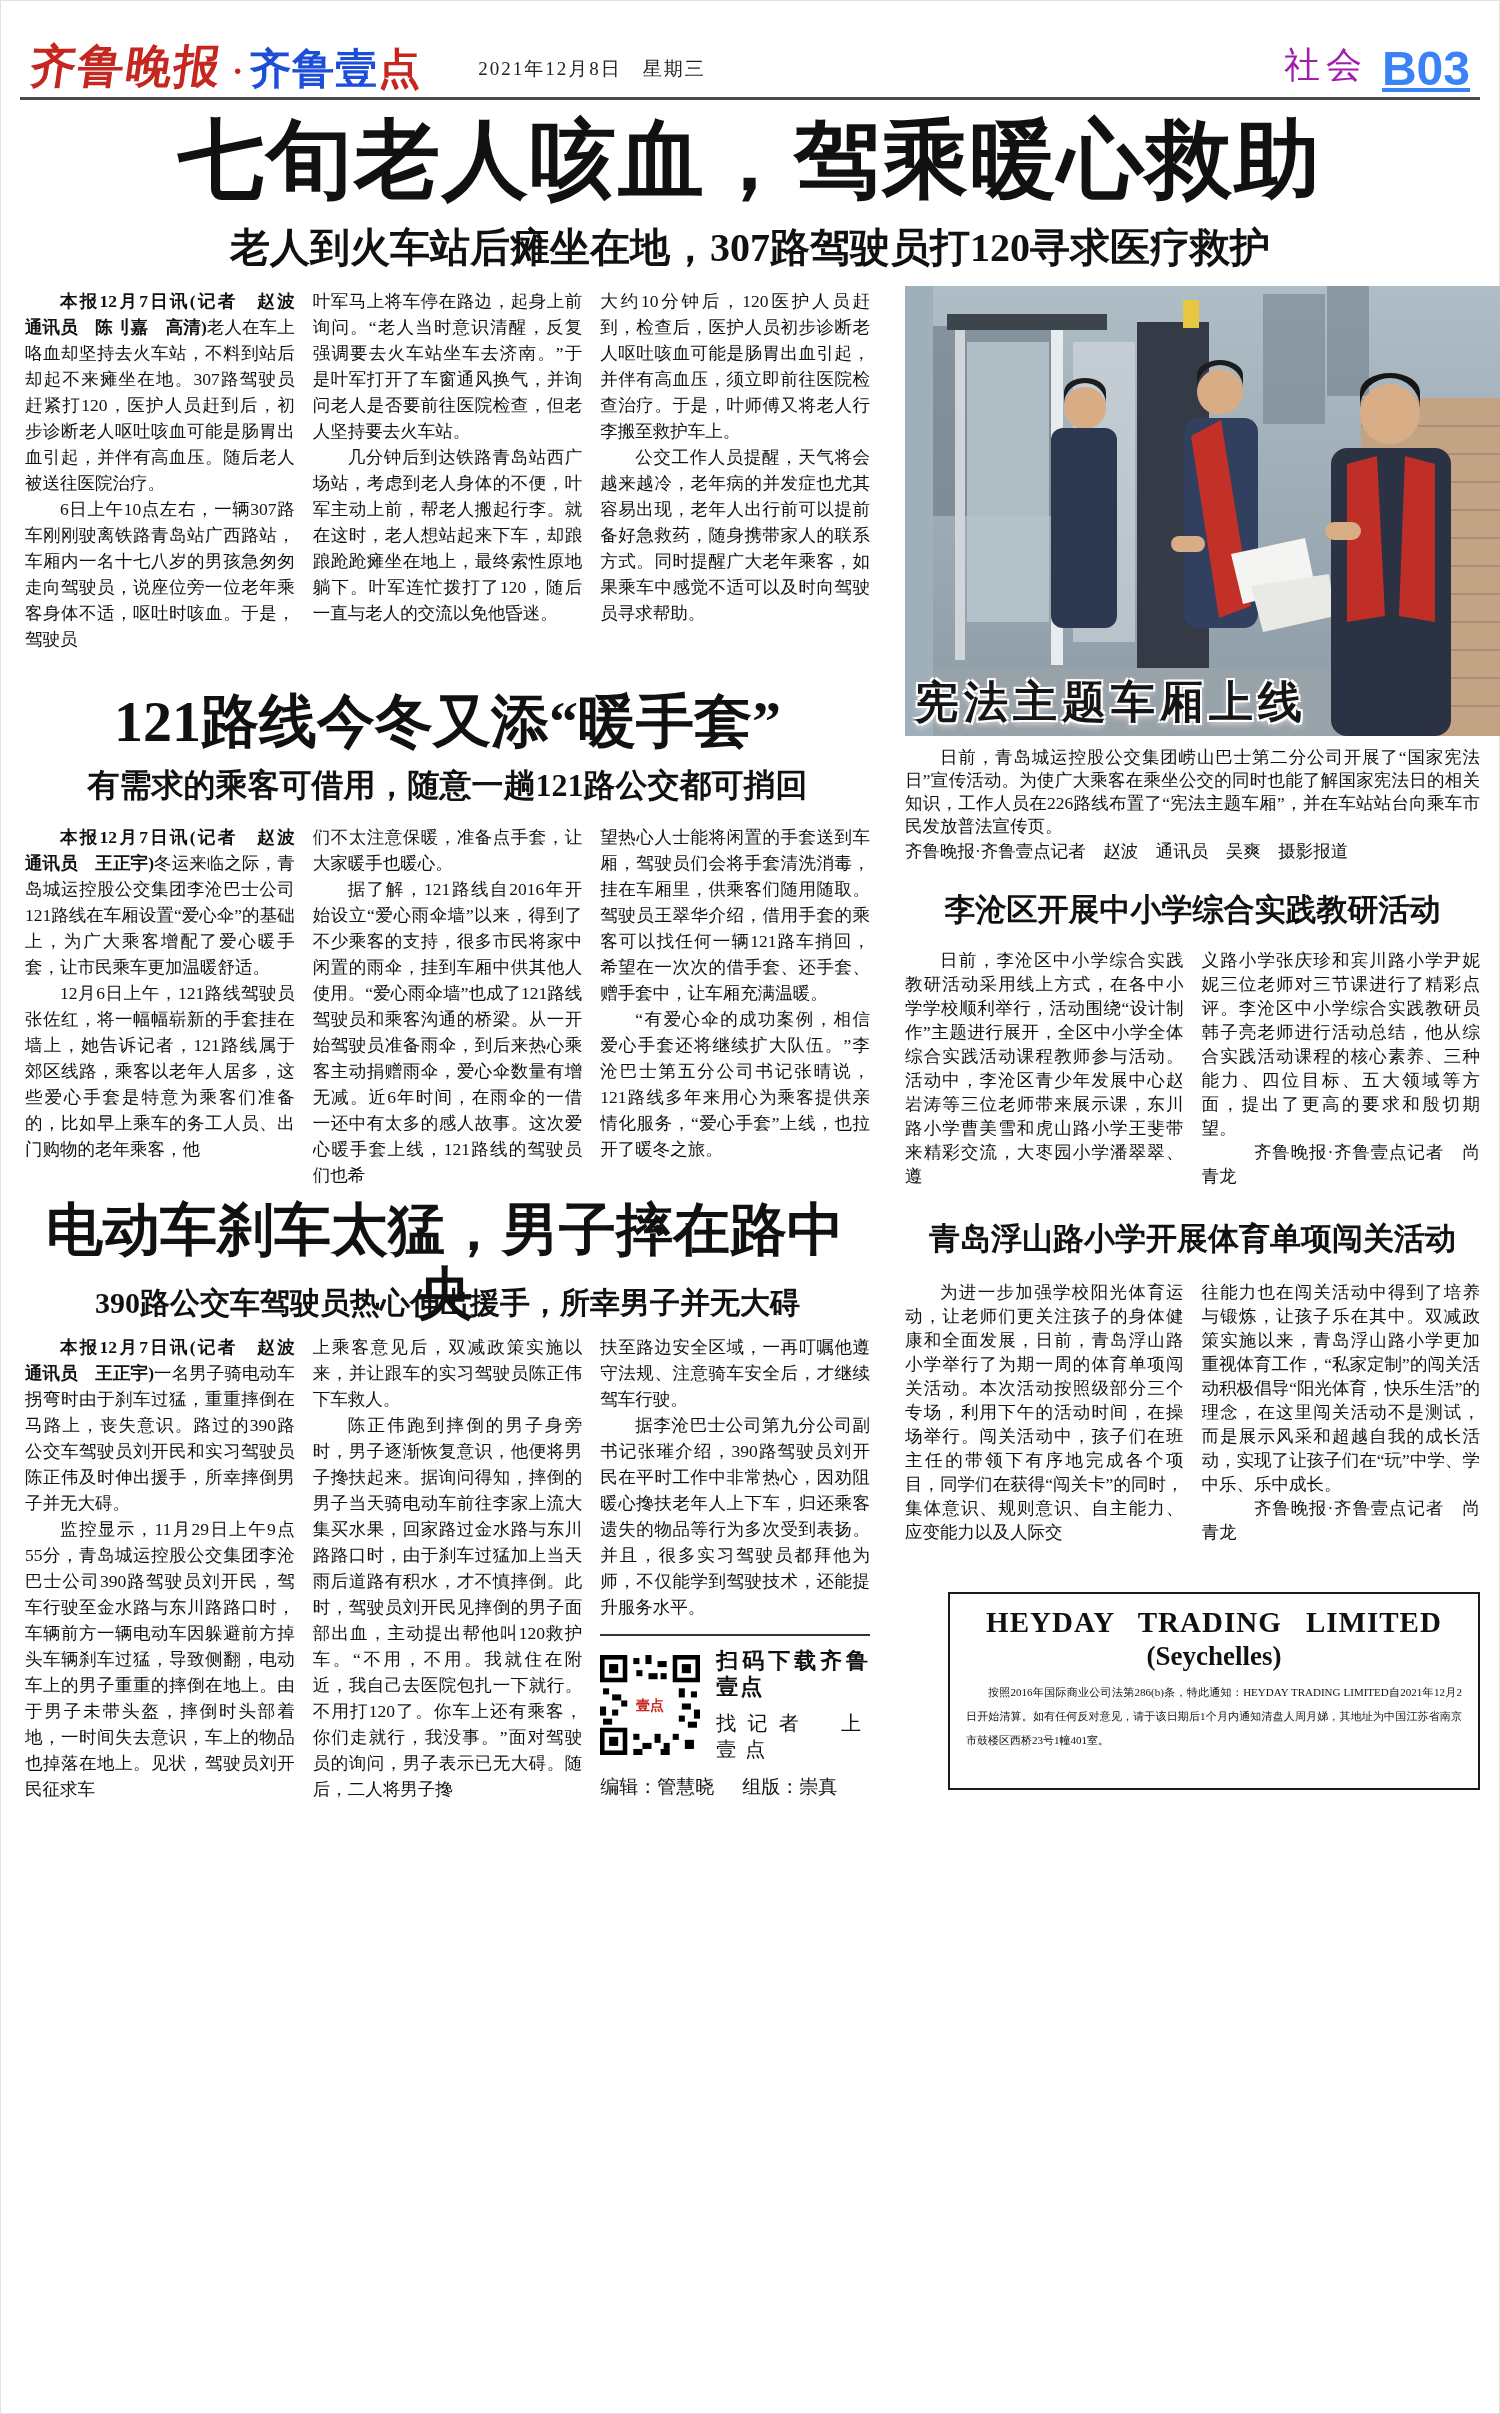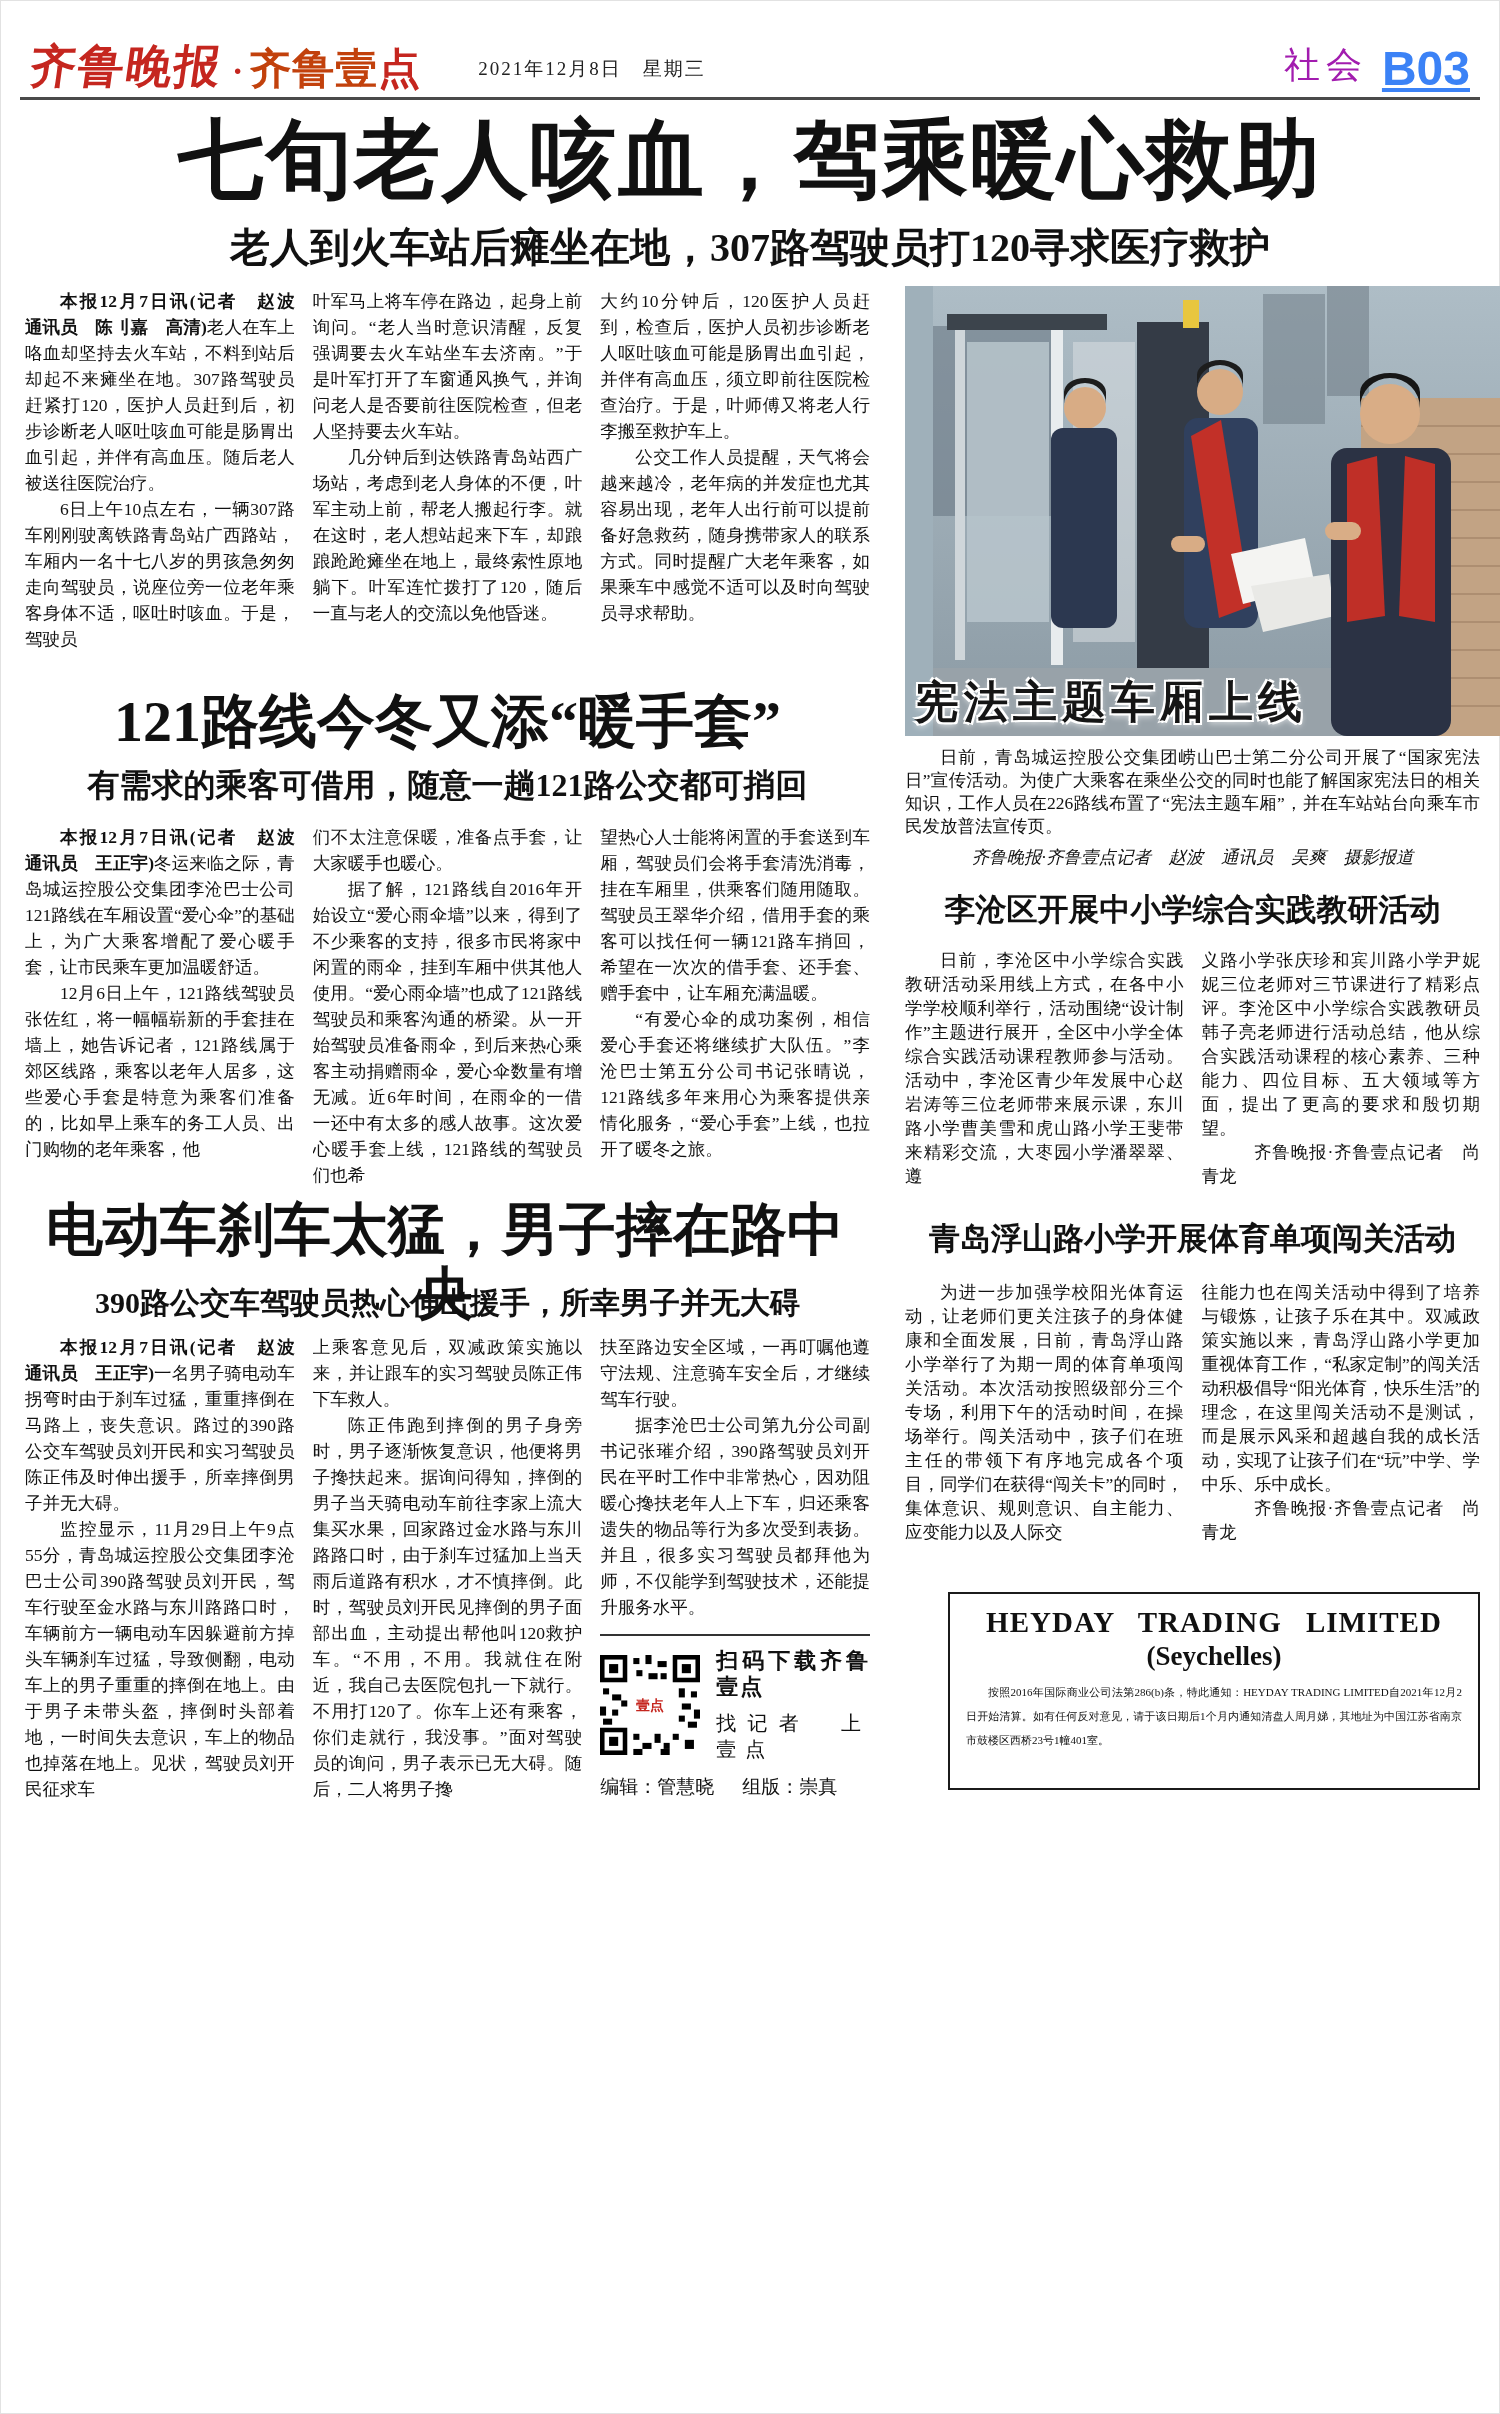--- a/index.html
+++ b/index.html
@@ -6,21 +6,21 @@
   .page{
     position:relative;width:1500px;height:2414px;margin:0 auto;background:#ffffff;
     font-family:"Liberation Serif","DejaVu Serif",serif;color:#111;
     box-shadow:inset 0 0 0 1px #e2e2e2;overflow:hidden;
   }
   
   .masthead{position:absolute;top:28px;left:30px;right:30px;height:62px;display:flex;align-items:flex-end;}
   .logo{display:flex;align-items:flex-end;line-height:1;}
   .logo-main{font-size:46px;font-weight:900;color:#c5261f;transform:skewX(-8deg);letter-spacing:2px;}
   .logo-sep{font-size:34px;font-weight:900;color:#c5261f;margin:0 6px 2px 10px;}
-  .logo-sub{font-size:42px;font-weight:900;color:#c2410c;letter-spacing:1px;}
+  .logo-sub{font-size:42px;font-weight:900;color:#1d4ed8;letter-spacing:1px;}
   .logo-dot{font-size:42px;font-weight:900;color:#c5261f;}
   .mast-date{font-size:19px;color:#222;margin:0 0 8px 58px;letter-spacing:2px;}
   .mast-right{margin-left:auto;display:flex;align-items:flex-end;}
   .section-name{font-size:36px;color:#a21caf;letter-spacing:6px;margin-right:14px;}
   .page-no{font-family:"Liberation Sans","DejaVu Sans",sans-serif;font-size:48px;font-weight:700;color:#3b82f6;line-height:.9;text-decoration:underline;}
   .mast-rule{position:absolute;top:97px;left:20px;right:20px;height:3px;background:#4a4a4a;}
 
   
   .abs{position:absolute;}
   .center-h{text-align:center;font-weight:900;line-height:1.12;}
@@ -34,21 +34,21 @@
   .byline{font-weight:700;}
 
   
   .photo{position:absolute;top:286px;left:905px;width:575px;height:450px;overflow:hidden;background:#9fb0ba;}
   .photo-title{
     position:absolute;left:10px;bottom:4px;font-size:44px;font-weight:900;color:#151515;letter-spacing:5px;
     text-shadow:-2px -2px 0 #fff,2px -2px 0 #fff,-2px 2px 0 #fff,2px 2px 0 #fff,0 3px 6px rgba(255,255,255,.8);
     white-space:nowrap;
   }
   .caption{position:absolute;top:746px;left:905px;width:575px;font-size:17.5px;line-height:23px;text-align:justify;}
-  .caption .credit-line{text-align:center;text-indent:0;margin-top:8px;font-style:italic;}
+  .caption .credit-line{text-align:left;text-indent:0;margin-top:2px;}
 
   
   .qr-section{margin-top:14px;border-top:2px solid #333;padding-top:12px;display:flex;align-items:center;}
   .qr-box{width:100px;height:100px;flex:0 0 auto;}
   .qr-text{margin-left:16px;}
   .qr-line1{font-size:22px;font-weight:900;letter-spacing:2px;}
   .qr-line2{font-size:20px;letter-spacing:9px;margin-top:10px;}
   .editors{margin-top:12px;font-size:19px;display:flex;gap:28px;text-indent:0;}
 
   

